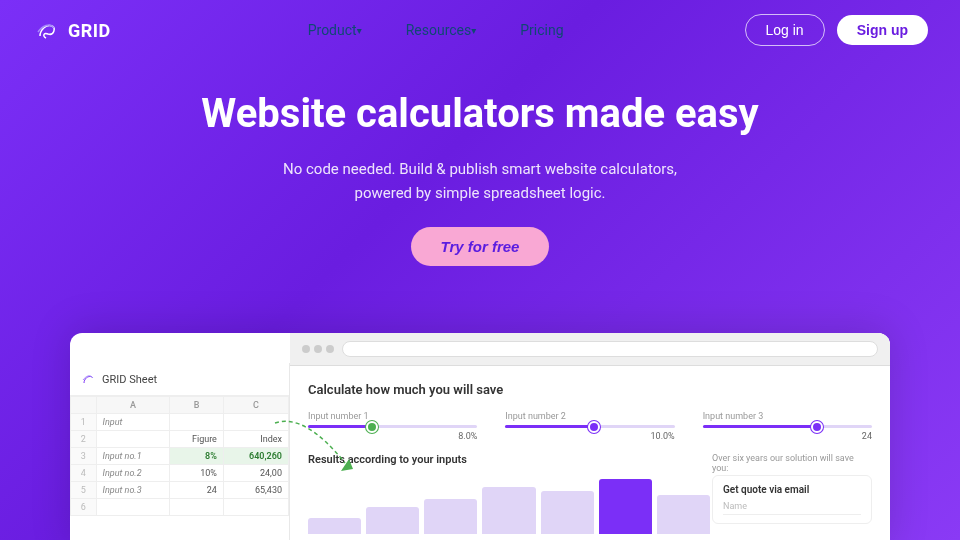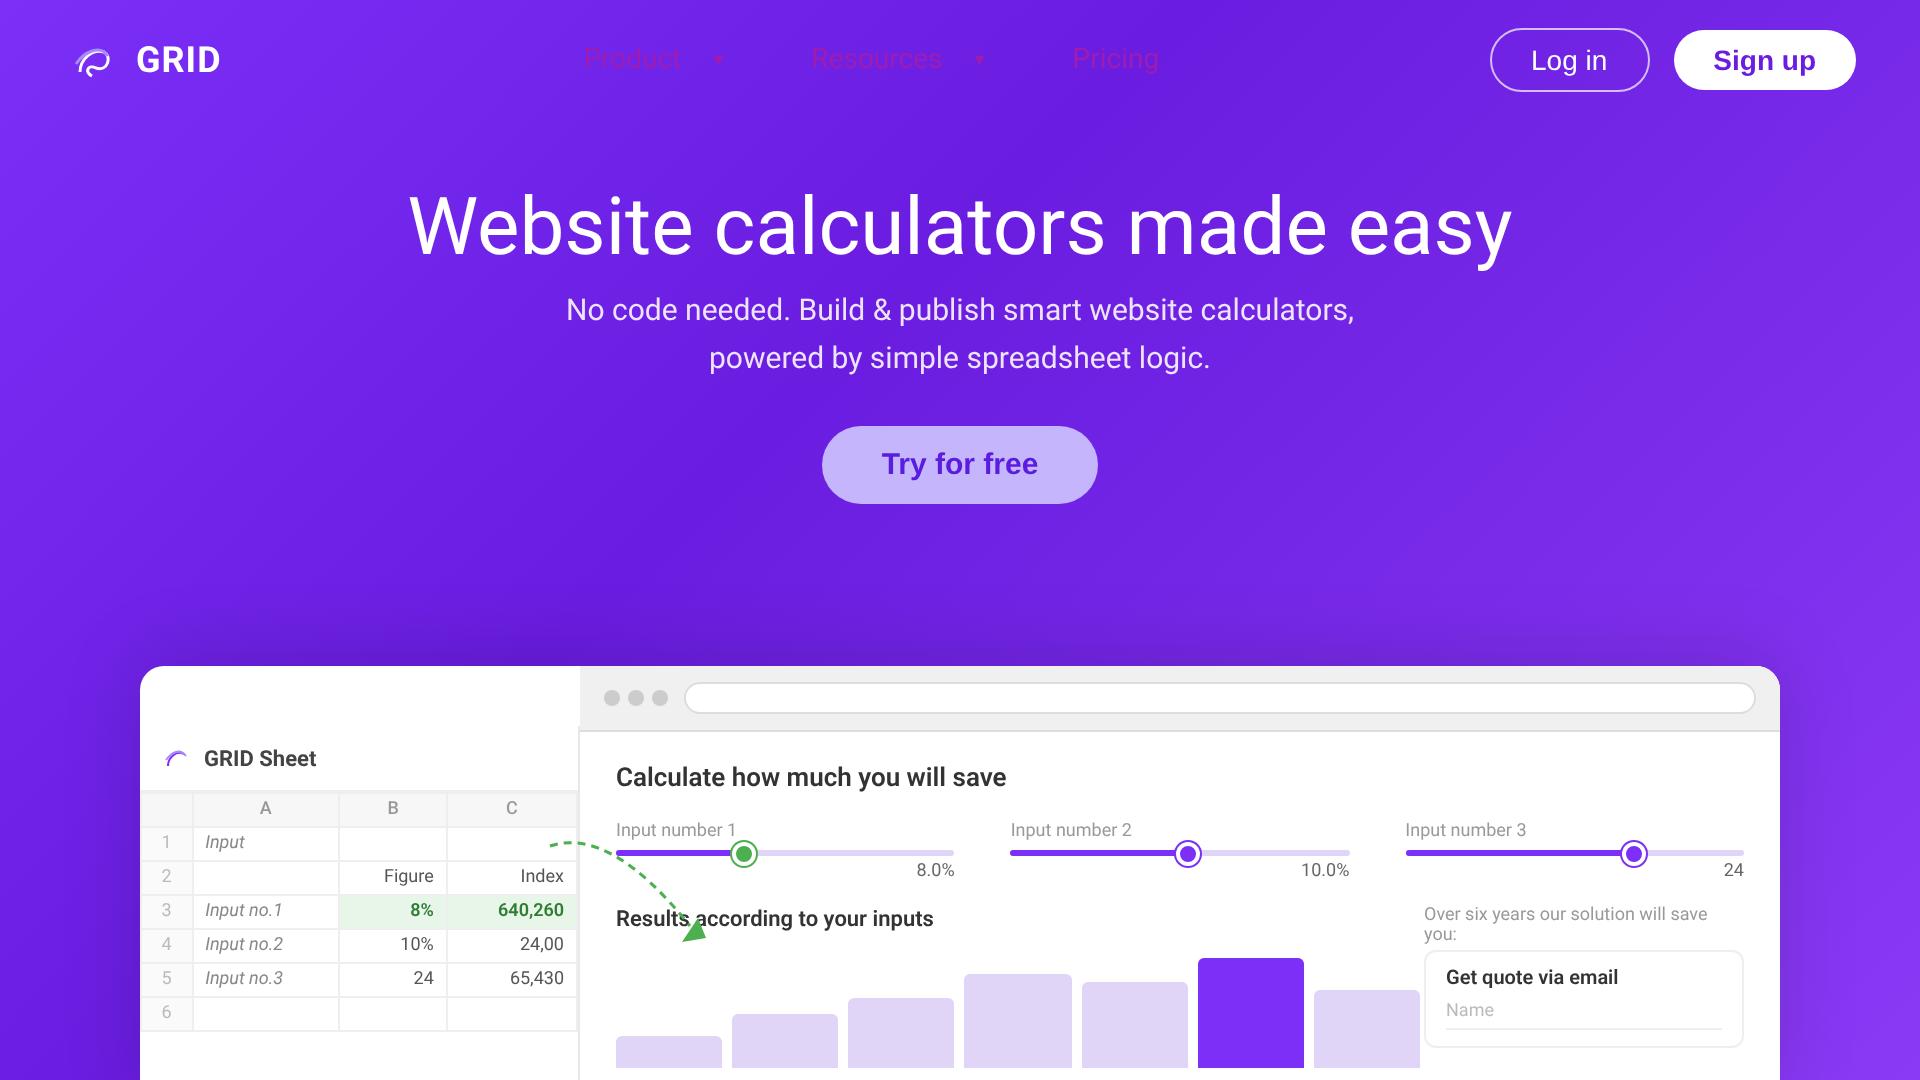--- a/index.html
+++ b/index.html
@@ -33,26 +33,26 @@
     .logo-icon {
       width: 28px;
       height: 28px;
     }
     .nav-links {
       display: flex;
       align-items: center;
       gap: 28px;
     }
     .nav-link {
-      color: #a21caf;
+      color: #0c4a6e;
       font-size: 14px;
       text-decoration: none;
       display: flex;
       align-items: center;
-      gap: 16px;
+      gap: 0;
       opacity: 0.95;
       padding-left: 16px;
     }
     .nav-link .chevron {
       font-size: 10px;
     }
     .nav-actions {
       display: flex;
       align-items: center;
       gap: 12px;
@@ -80,40 +80,41 @@
     
     .hero {
       text-align: center;
       padding: 30px 20px 24px;
       position: relative;
       z-index: 5;
     }
     .hero h1 {
       color: white;
       font-size: 40px;
-      font-weight: 400;
+      font-weight: 700;
       line-height: 1.2;
-      margin-bottom: 5px;
+      margin-bottom: 19px;
     }
     .hero p {
       color: rgba(255,255,255,0.88);
       font-size: 15px;
       line-height: 1.6;
       max-width: 420px;
       margin: 0 auto 22px;
     }
     .btn-try {
-      background: #c4b5fd;
+      background: #f9a8d4;
       color: #5a1de0;
       border: none;
       border-radius: 24px;
       padding: 11px 30px;
       font-size: 15px;
       font-weight: 600;
       cursor: pointer;
+      font-style: italic;
     }
 
     
     .preview-container {
       position: absolute;
       bottom: -10px;
       left: 50%;
       transform: translateX(-50%);
       width: 820px;
       background: white;
@@ -135,21 +136,21 @@
       position: relative;
       top: 30px;
     }
     .sheet-header {
       display: flex;
       align-items: center;
       gap: 6px;
       padding: 8px 10px;
       border-bottom: 1px solid #eee;
       font-size: 11px;
-      font-weight: 700;
+      font-weight: 400;
       color: #444;
     }
     .sheet-logo-small {
       width: 16px;
       height: 16px;
     }
     .sheet-table {
       width: 100%;
       border-collapse: collapse;
       font-size: 9px;

